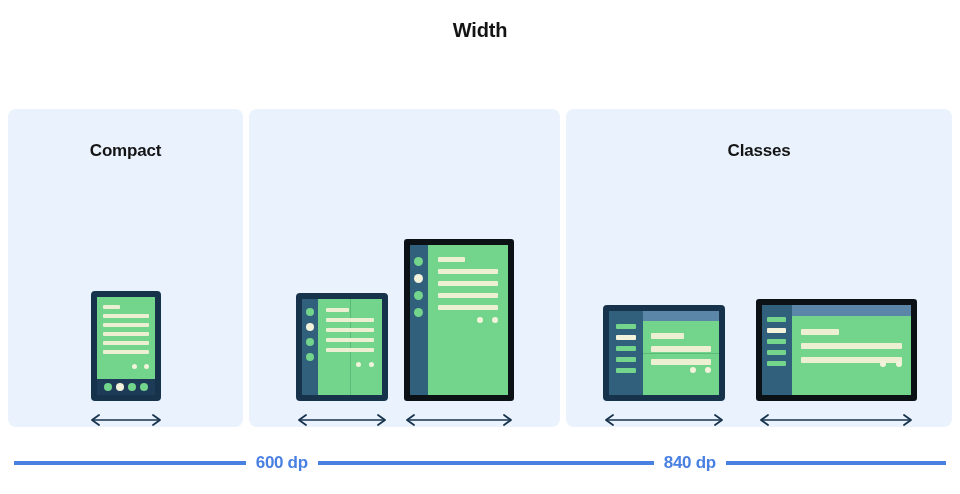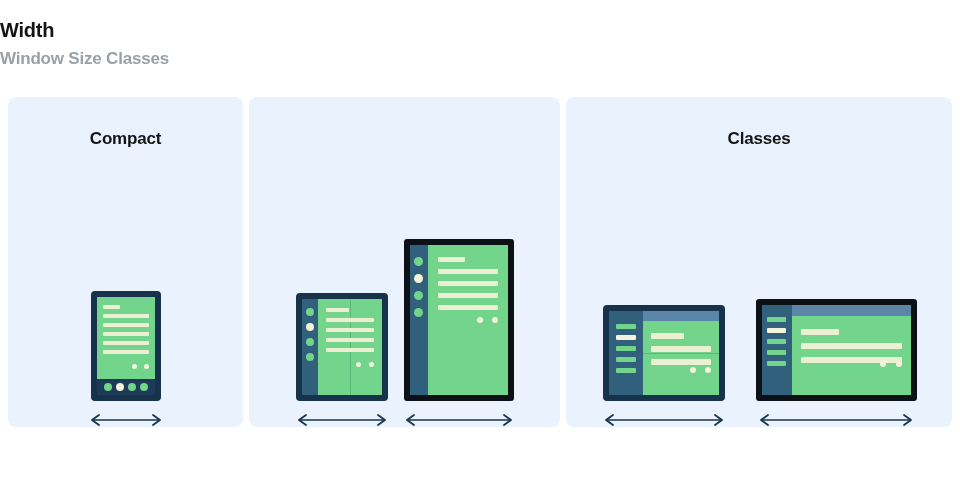--- a/index.html
+++ b/index.html
@@ -6,37 +6,37 @@
   body{
     width:960px;height:494px;
     background:#ffffff;
     font-family:"Liberation Sans", sans-serif;
     overflow:hidden;
     position:relative;
   }
   .stage{position:absolute;inset:0;}
 
   
-  .hdr{position:absolute;left:0;right:0;top:18px;text-align:left;}
+  .hdr{position:absolute;left:0;right:0;top:18px;text-align:center;}
   .hdr-title{
     font-size:20px;font-weight:bold;color:#141414;letter-spacing:-0.2px;
     line-height:24px;margin:0;
   }
   .hdr-sub{
     font-size:17px;font-weight:bold;color:#9aa0a6;letter-spacing:-0.2px;
     line-height:22px;margin:6px 0 0 0;
   }
 
   
   .panels{
     position:absolute;left:8px;top:97px;width:944px;height:330px;
     display:flex;gap:6px;
   }
   .panel{
-    background:#eaf2fd;border-radius:8px;position:relative;
+    background:#eaf2fd;border-radius:8px;position:relative;margin-top:12px;
   }
   .panel.compact{width:235px;}
   .panel.medium{width:311px;}
   .panel.expanded{width:386px;}
   .panel-title{
     position:absolute;left:0;right:0;top:32px;text-align:center;
     font-size:17px;font-weight:bold;color:#141414;letter-spacing:-0.2px;
   }
   .devices{
     position:absolute;left:0;right:0;bottom:0;top:60px;
@@ -88,21 +88,20 @@
     white-space:nowrap;padding:0 10px;line-height:18px;
   }
 </style>
 </head>
 <body>
 
 <div class="stage">
 
   <div class="hdr">
     <div class="hdr-title">Width</div>
-    <div class="hdr-sub">Window Size Classes</div>
   </div>
 
   <div class="panels">
 
     <div class="panel compact">
       <div class="panel-title">Compact</div>
       <div class="devices">
 
         <div class="devcol">
           <div class="dev phone frame-navy">
@@ -273,14 +272,21 @@
               <polyline points="147,2 154,7 147,12" fill="none" stroke="#17324b" stroke-width="1.8" stroke-linecap="round" stroke-linejoin="round"></polyline>
             </svg>
           </div>
         </div>
 
       </div>
     </div>
 
   </div>
 
+  <div class="scale">
+    <div class="rule" style="flex:1 1 0;"></div>
+    <div class="lbl">600 dp</div>
+    <div class="rule" style="flex:1.45 1 0;"></div>
+    <div class="lbl">840 dp</div>
+    <div class="rule" style="flex:0.95 1 0;"></div>
+  </div>
 
 </div>
 
 </body></html>

